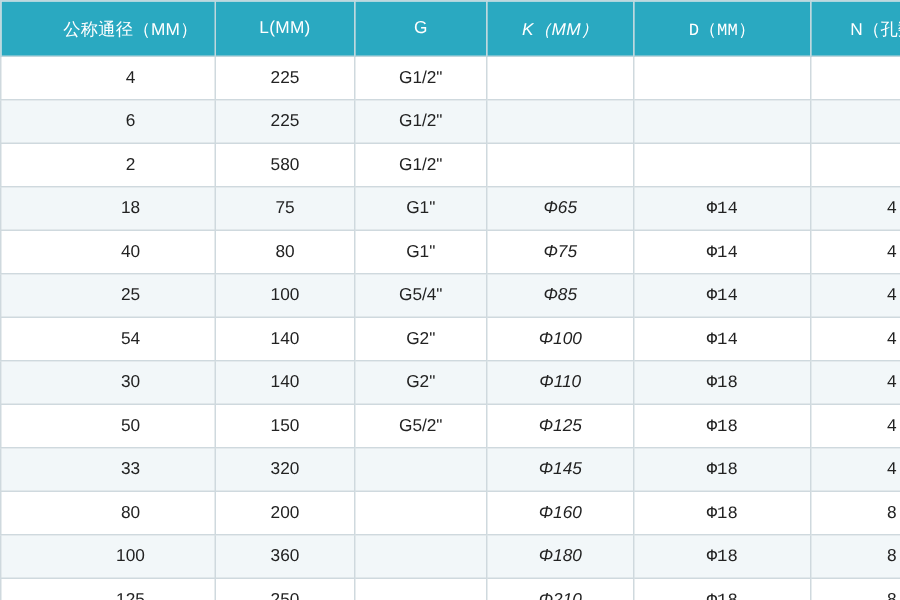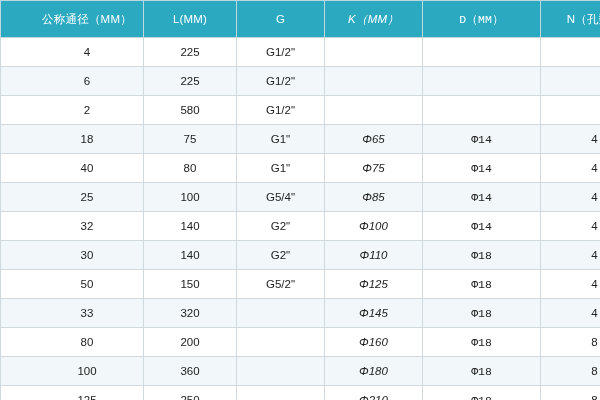--- a/index.html
+++ b/index.html
@@ -103,21 +103,21 @@
       </tr>
       <tr class="alt">
         <td class="col-0">25</td>
         <td class="col-1">100</td>
         <td class="col-2">G5/4"</td>
         <td class="col-3">Φ85</td>
         <td class="col-4">Φ14</td>
         <td class="col-5">4</td>
       </tr>
       <tr>
-        <td class="col-0">32</td>
+        <td class="col-0">54</td>
         <td class="col-1">140</td>
         <td class="col-2">G2"</td>
         <td class="col-3">Φ100</td>
         <td class="col-4">Φ14</td>
         <td class="col-5">4</td>
       </tr>
       <tr class="alt">
         <td class="col-0">30</td>
         <td class="col-1">140</td>
         <td class="col-2">G2"</td>

